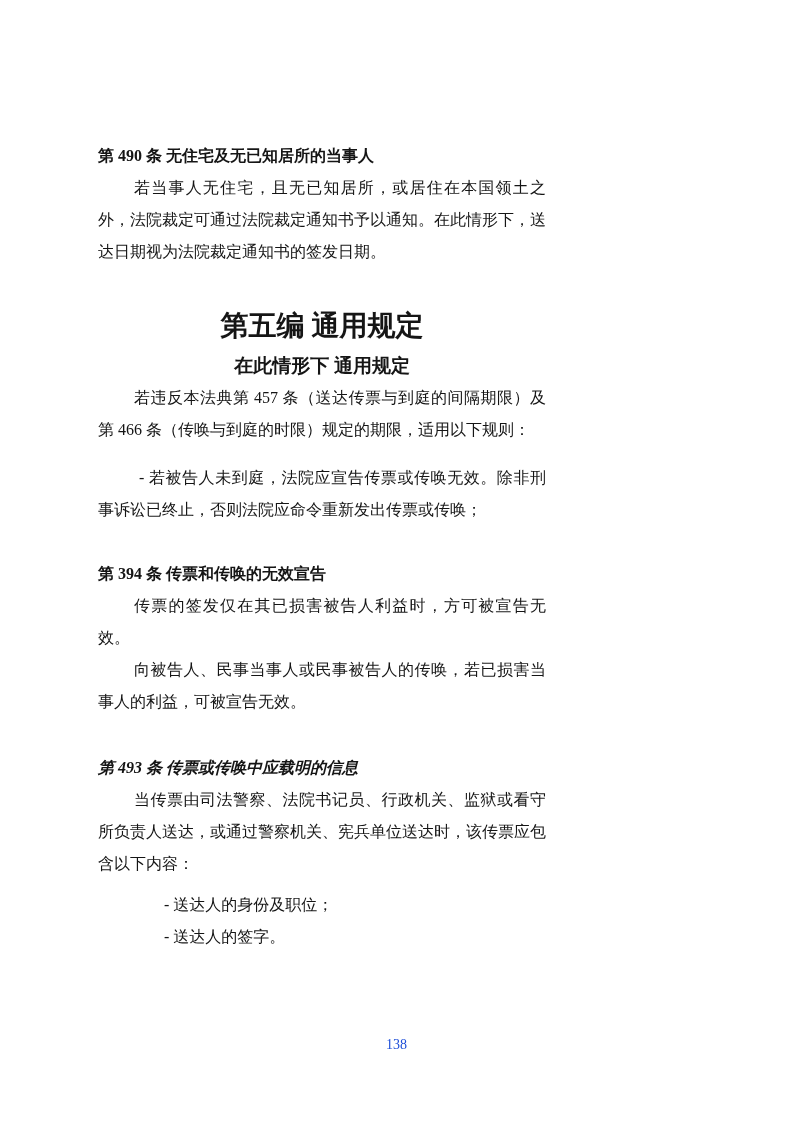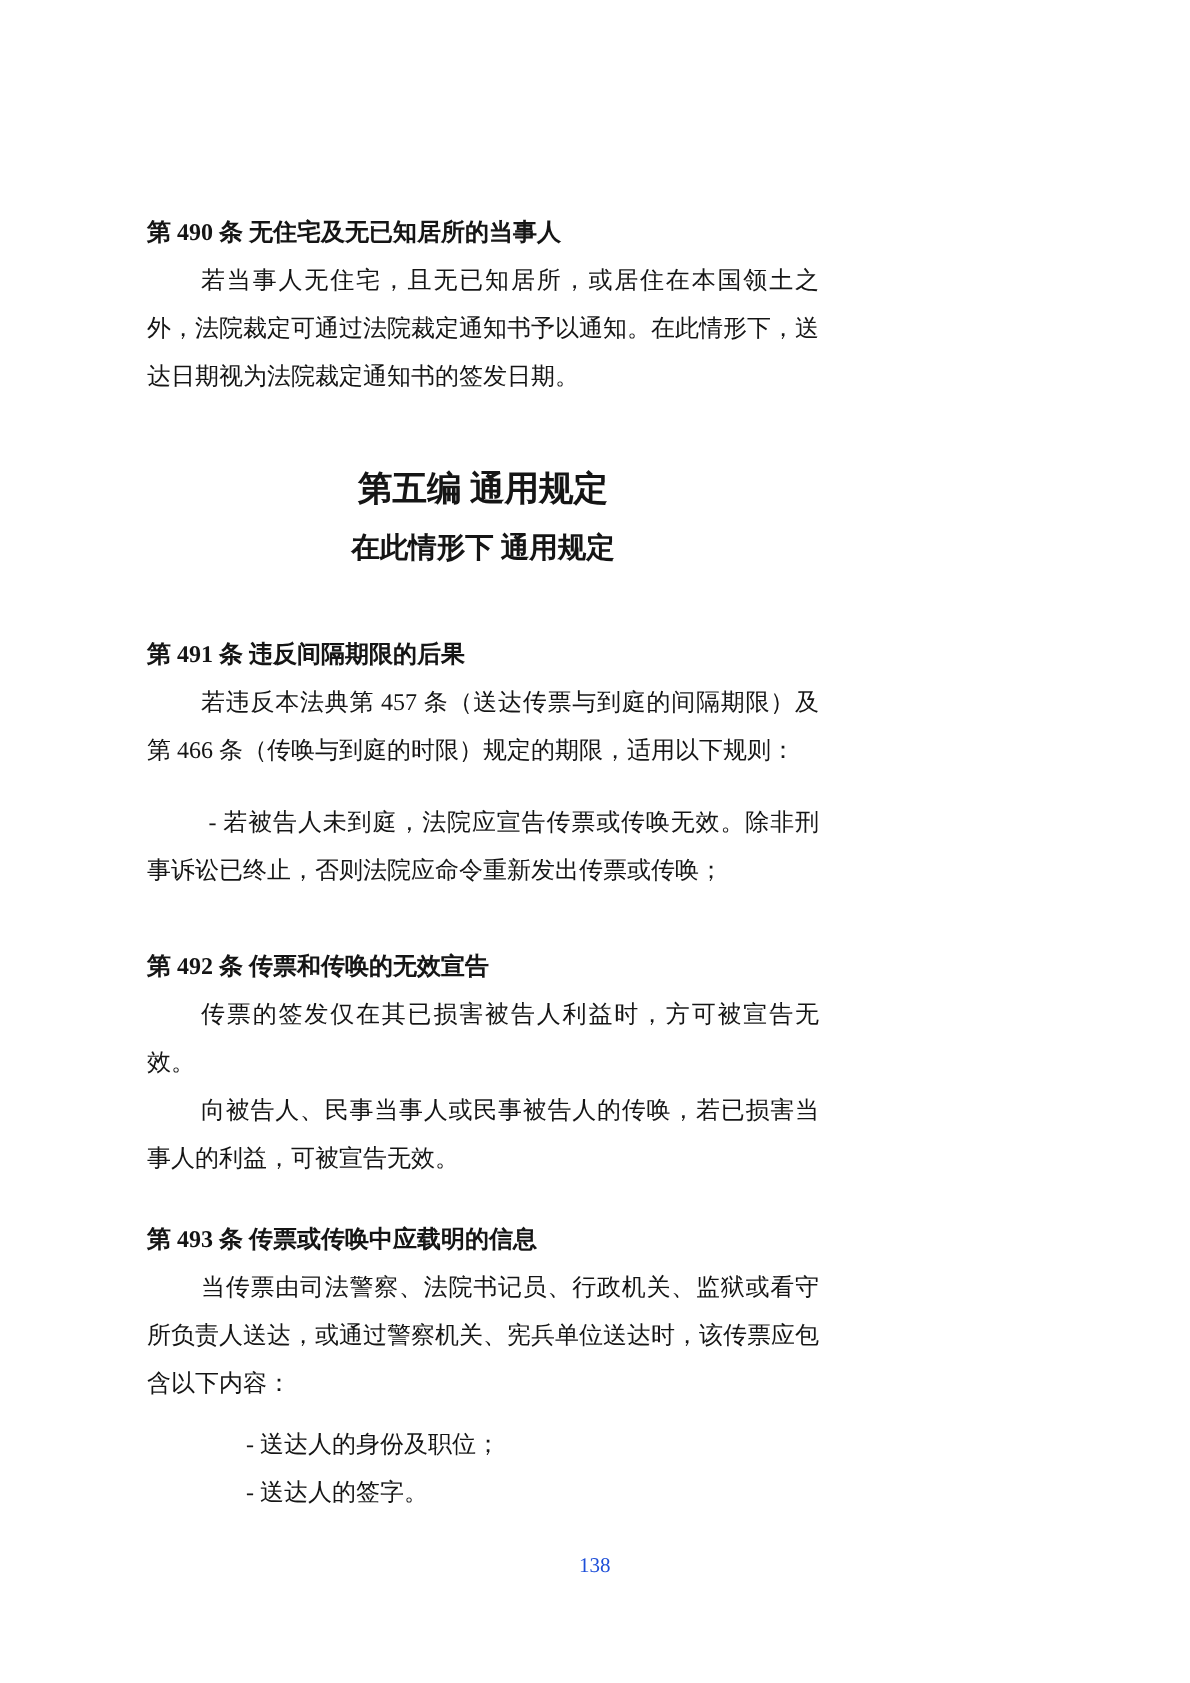--- a/index.html
+++ b/index.html
@@ -34,38 +34,38 @@
   .body-para {
     font-size: 16px;
     line-height: 32px;
     text-align: justify;
     margin: 0;
   }
   .indent-2 { text-indent: 36px; }
   .bullet-491 { text-indent: 41px; }
   .bullet-493 { text-indent: 66px; }
   .part-heading {
-    font-size: 23px;
+    font-size: 28px;
     line-height: 36px;
     font-weight: bold;
     text-align: center;
     margin: 40px 0 0 0;
   }
   .chapter-heading {
     font-size: 19px;
     line-height: 32px;
     font-weight: bold;
     text-align: center;
     margin: 6px 0 0 0;
   }
   .mt-h491 { margin-top: 39px; }
   .mt-b491a { margin-top: 16px; }
   .mt-b491b { margin-top: 1px; }
   .mt-h492 { margin-top: 32px; }
-  .mt-h493 { margin-top: 22px; }
+  .mt-h493 { margin-top: 34px; font-style: italic; }
   .mt-b493a { margin-top: 9px; }
   .page-footer {
     position: absolute;
     top: 1035px;
     left: 0;
     width: 793px;
     text-align: center;
     font-size: 14px;
     line-height: 20px;
     color: #1d4ed8;
@@ -76,25 +76,24 @@
 
 <div class="page">
   <div class="content">
 
     <h3 class="article-heading">第 490 条 无住宅及无已知居所的当事人</h3>
     <p class="body-para indent-2">若当事人无住宅，且无已知居所，或居住在本国领土之外，法院裁定可通过法院裁定通知书予以通知。在此情形下，送达日期视为法院裁定通知书的签发日期。</p>
 
     <h1 class="part-heading">第五编 通用规定</h1>
     <h2 class="chapter-heading">在此情形下 通用规定</h2>
 
-    <h3 class="article-heading mt-h491">第 491 条 违反间隔期限的后果</h3>
     <p class="body-para indent-2">若违反本法典第 457 条（送达传票与到庭的间隔期限）及第 466 条（传唤与到庭的时限）规定的期限，适用以下规则：</p>
     <p class="body-para bullet-491 mt-b491a">- 若被告人未到庭，法院应宣告传票或传唤无效。除非刑事诉讼已终止，否则法院应命令重新发出传票或传唤；</p>
 
-    <h3 class="article-heading mt-h492">第 492 条 传票和传唤的无效宣告</h3>
+    <h3 class="article-heading mt-h492">第 394 条 传票和传唤的无效宣告</h3>
     <p class="body-para indent-2">传票的签发仅在其已损害被告人利益时，方可被宣告无效。</p>
     <p class="body-para indent-2">向被告人、民事当事人或民事被告人的传唤，若已损害当事人的利益，可被宣告无效。</p>
 
     <h3 class="article-heading mt-h493">第 493 条 传票或传唤中应载明的信息</h3>
     <p class="body-para indent-2">当传票由司法警察、法院书记员、行政机关、监狱或看守所负责人送达，或通过警察机关、宪兵单位送达时，该传票应包含以下内容：</p>
     <p class="body-para bullet-493 mt-b493a">- 送达人的身份及职位；</p>
     <p class="body-para bullet-493">- 送达人的签字。</p>
 
   </div>
 

